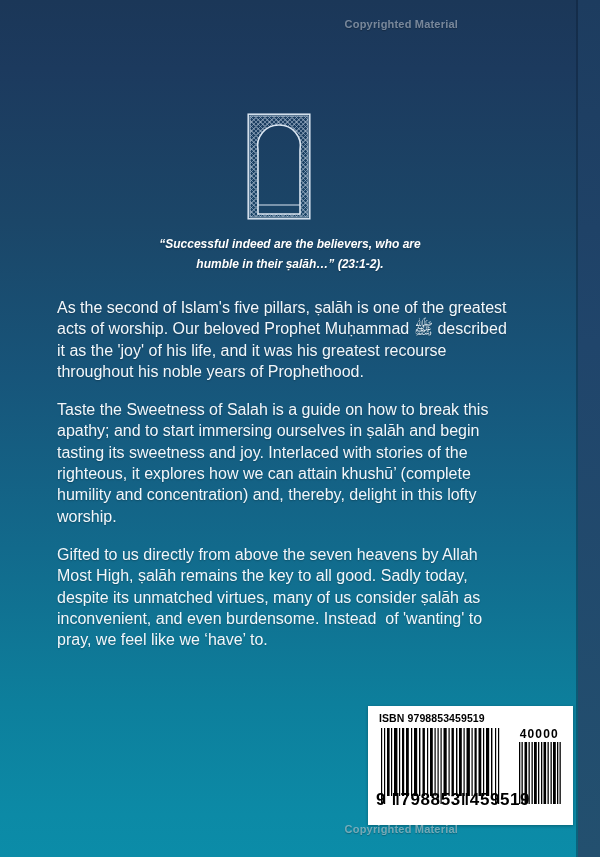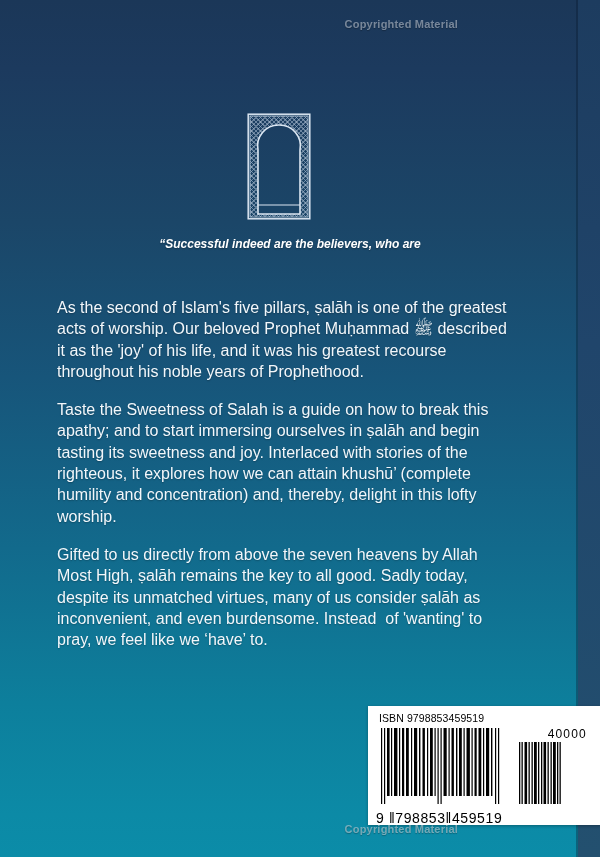--- a/index.html
+++ b/index.html
@@ -107,24 +107,25 @@
     margin: 0 0 17px 0;
     white-space: pre-wrap;
   }
   #body-copy p:last-child { margin-bottom: 0; }
 
   
   #barcode-panel {
     position: absolute;
     left: 368px;
     top: 706px;
-    width: 233px;
+    width: 205px;
     height: 119px;
     background: #ffffff;
     box-shadow: 0 1px 3px rgba(0,0,0,0.30);
+    font-weight: bold;
   }
   #isbn-caption {
     position: absolute;
     left: 11px;
     top: 6px;
     font-size: 10.5px;
     font-family: "Liberation Sans", sans-serif;
     color: #000000;
     letter-spacing: 0.1px;
     white-space: nowrap;
@@ -148,23 +149,23 @@
   #barcode-supp {
     position: absolute;
     left: 150px;
     top: 36px;
     width: 44px;
     height: 62px;
   }
   #barcode-digits {
     position: absolute;
     left: 8px;
-    top: 104px;
+    top: 84px;
     width: 132px;
-    font-size: 14px;
+    font-size: 17px;
     color: #000000;
     letter-spacing: 0.6px;
     white-space: nowrap;
   }
 </style>
 </head>
 <body>
 
 <div id="cover">
 
@@ -197,20 +198,21 @@
 
       <path d="M11 101 L11 37 A21 21 0 0 1 32 12 A21 21 0 0 1 53 37 L53 101 Z" fill="none" stroke="#dbe6f2" stroke-width="1.6"></path>
 
       <rect x="3" y="3" width="58" height="101" fill="none" stroke="#b9cadd" stroke-width="0.8"></rect>
       <line x1="11" y1="92" x2="53" y2="92" stroke="#dbe6f2" stroke-width="1.2"></line>
     </svg>
   </div>
 
   <div id="quote-block">
     <span class="qline">“Successful indeed are the believers, who are</span>
+    <span class="qline">humble in their ṣalāh…” (23:1-2).</span>
   </div>
 
   <div id="body-copy">
     <p>As the second of Islam's five pillars, ṣalāh is one of the greatest acts of worship. Our beloved Prophet Muḥammad ﷺ described it as the 'joy' of his life, and it was his greatest recourse throughout his noble years of Prophethood.</p>
     <p>Taste the Sweetness of Salah is a guide on how to break this apathy; and to start immersing ourselves in ṣalāh and begin tasting its sweetness and joy. Interlaced with stories of the righteous, it explores how we can attain khushū’ (complete humility and concentration) and, thereby, delight in this lofty worship.</p>
     <p>Gifted to us directly from above the seven heavens by Allah Most High, ṣalāh remains the key to all good. Sadly today, despite its unmatched virtues, many of us consider ṣalāh as inconvenient, and even burdensome. Instead  of 'wanting' to pray, we feel like we ‘have’ to.</p>
   </div>
 
   <div id="barcode-panel">
     <div id="isbn-caption">ISBN 9798853459519</div>

